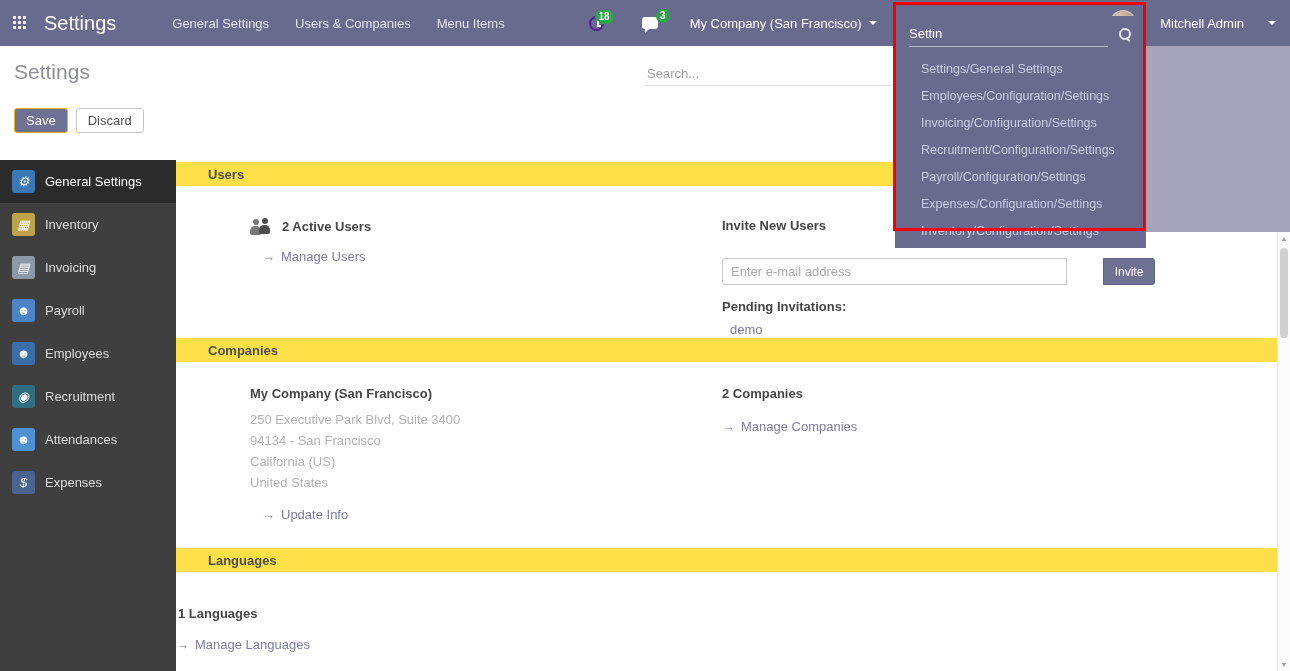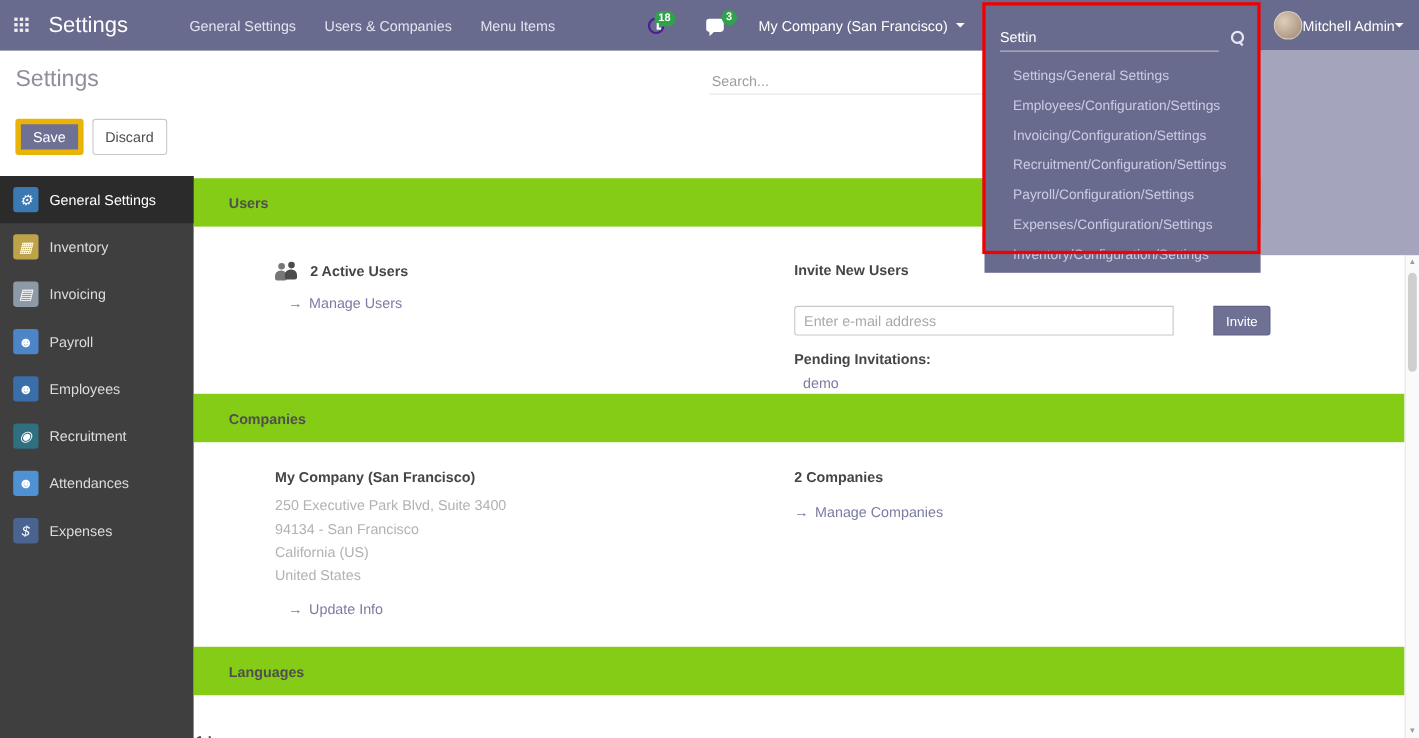--- a/index.html
+++ b/index.html
@@ -16,21 +16,21 @@
   .nav-menu span { cursor:pointer; white-space:nowrap; }
   .systray-icon { position:relative; cursor:pointer; }
   .clock-icon { margin-left:84px; width:15px; height:15px; border:2px solid #4c1d95; border-radius:50%; }
   .clock-icon::after { content:''; position:absolute; left:6px; top:3px; width:2px; height:5px; background:#fff; }
   .clock-icon::before { content:''; position:absolute; left:6px; top:7px; width:4px; height:2px; background:#fff; }
   .chat-icon { margin-left:38px; width:16px; height:12px; background:#fff; border-radius:3px; }
   .chat-icon::after { content:''; position:absolute; left:3px; bottom:-4px; border:3px solid transparent; border-top-color:#fff; border-left-color:#fff; }
   .badge { position:absolute; top:-8px; right:-12px; background:#31a24c; color:#fff; font-size:10px; line-height:12px; padding:1px 4px; border-radius:8px; font-weight:bold; }
   .company-sel { margin-left:32px; font-size:13px; display:flex; align-items:center; gap:7px; cursor:pointer; white-space:nowrap; }
   .caret { width:0; height:0; border:4px solid transparent; border-top-color:#fff; margin-top:4px; }
-  .user-cluster { position:absolute; right:14px; top:0; height:46px; display:flex; align-items:center; gap:0; cursor:pointer; }
+  .user-cluster { position:absolute; right:14px; top:0; height:46px; display:flex; align-items:center; gap:24px; cursor:pointer; }
   .avatar { width:26px; height:26px; border-radius:50%; background:radial-gradient(circle at 35% 35%, #e0cdb8, #9a8671); border:1px solid rgba(255,255,255,.45); }
   .user-name { font-size:13px; }
 
   
   .menu-search { position:absolute; left:895px; top:16px; width:251px; height:232px; background:#696b8e; z-index:6; }
   .dd-query-row { display:flex; align-items:flex-end; padding:10px 14px 0 14px; }
   .dd-query { flex:1; color:#fff; font-size:13px; padding-bottom:5px; border-bottom:1px solid rgba(255,255,255,.5); }
   .mag-icon { position:relative; width:14px; height:16px; margin-left:10px; margin-bottom:4px; }
   .mag-icon::before { content:''; position:absolute; top:1px; left:1px; width:8px; height:8px; border:2px solid #e6e7f4; border-radius:50%; }
   .mag-icon::after { content:''; position:absolute; top:10px; left:9px; width:2px; height:5px; background:#e6e7f4; transform:rotate(-45deg); }
@@ -39,33 +39,33 @@
   .dimmed-panel { position:absolute; left:1146px; top:46px; width:144px; height:186px; background:#a4a5bd; z-index:6; }
   .annotation-box { position:absolute; left:893px; top:2px; width:253px; height:229px; border:3px solid #f20000; z-index:10; pointer-events:none; }
 
   
   .control-panel { position:absolute; top:46px; left:0; width:1277px; height:114px; background:#fff; z-index:1; }
   .page-title { position:absolute; left:14px; top:14px; font-size:21px; color:#8f8f9b; font-weight:400; }
   .cp-search { position:absolute; left:645px; top:16px; width:625px; border:none; border-bottom:1px solid #e4e4e4; font-size:13px; color:#444; padding:4px 2px; outline:none; background:transparent; font-family:"Liberation Sans",sans-serif; }
   .cp-search::placeholder { color:#9e9e9e; }
   .btn-row { position:absolute; left:14px; top:62px; display:flex; gap:8px; }
   .btn { font-size:13px; padding:4px 11px; border-radius:3px; cursor:pointer; font-family:"Liberation Sans",sans-serif; }
-  .btn-save { background:#6f7194; border:5px solid #eab308; color:#fff; }
+  .btn-save { background:#6f7194; border:1px solid #eab308; color:#fff; }
   .btn-discard { background:#fff; border:1px solid #c9c9c9; color:#4c4c4c; }
 
   
   .sidebar { position:absolute; left:0; top:160px; width:176px; height:511px; background:#3f3f3f; z-index:2; }
   .side-item { height:43px; display:flex; align-items:center; padding-left:12px; gap:10px; color:#dcdcdc; font-size:13px; cursor:pointer; }
   .side-item.active { background:#2b2b2b; color:#fff; }
   .app-icon { width:23px; height:23px; border-radius:3px; display:flex; align-items:center; justify-content:center; color:#fff; font-size:13px; flex:0 0 23px; }
   .side-label { white-space:nowrap; }
 
   
   .content { position:absolute; left:176px; top:160px; width:1101px; height:511px; background:#fff; overflow:hidden; z-index:1; }
-  .band { height:44px; background:#84cc16; display:flex; align-items:center; padding-left:32px; font-weight:bold; font-size:13px; color:#4f4f4f; }
+  .band { height:24px; background:#fde047; display:flex; align-items:center; padding-left:32px; font-weight:bold; font-size:13px; color:#4f4f4f; }
   .band.first { margin-top:2px; }
   .two-col { display:flex; }
   .col-left { width:472px; padding-left:74px; flex:0 0 546px; }
   .col-right { flex:1; }
   .users-body { height:152px; padding-top:32px; }
   .companies-body { height:186px; padding-top:24px; }
   .languages-body { padding-top:34px; }
   .lbl-bold { font-size:13px; font-weight:bold; color:#454545; }
   .row { display:flex; align-items:center; gap:8px; }
   .link { color:#7b7ba3; font-size:13px; display:inline-flex; align-items:center; gap:6px; cursor:pointer; }

